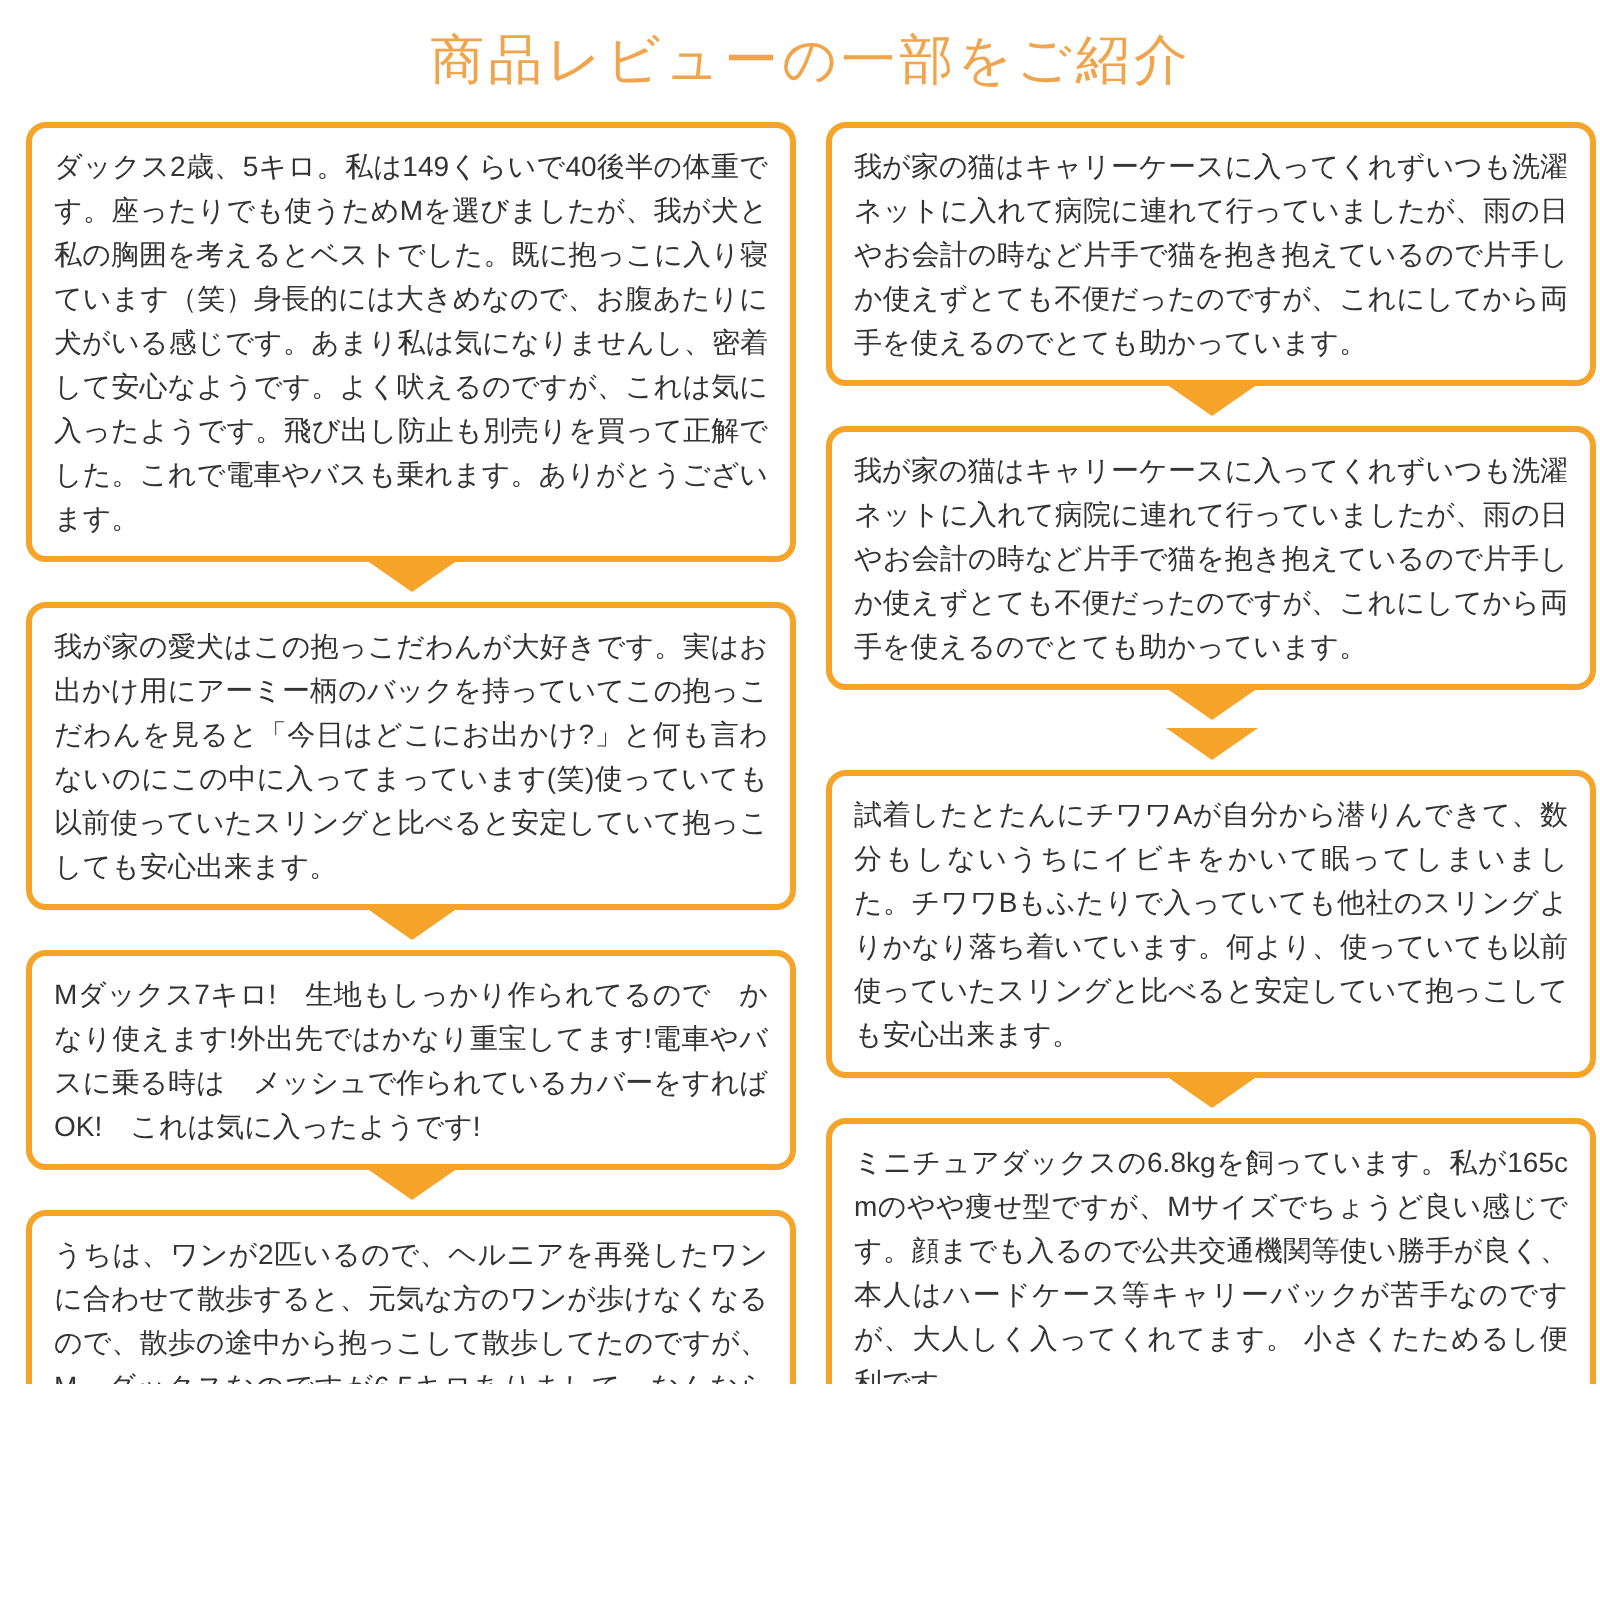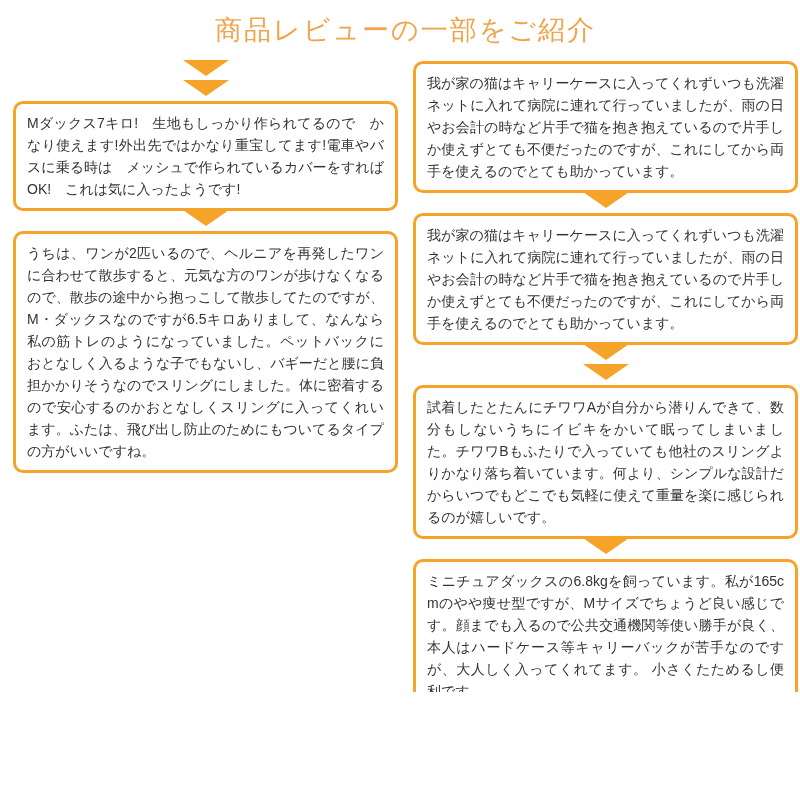--- a/index.html
+++ b/index.html
@@ -60,21 +60,27 @@
 </head>
 <body>
 
 <div class="page">
 
   <h1 class="title">商品レビューの一部をご紹介</h1>
 
   <div class="columns">
 
     <div class="col">
+      <div class="card">
+        <p class="review-text">ダックス2歳、5キロ。私は149くらいで40後半の体重です。座ったりでも使うためMを選びましたが、我が犬と私の胸囲を考えるとベストでした。既に抱っこに入り寝ています（笑）身長的には大きめなので、お腹あたりに犬がいる感じです。あまり私は気になりませんし、密着して安心なようです。よく吠えるのですが、これは気に入ったようです。飛び出し防止も別売りを買って正解でした。これで電車やバスも乗れます。ありがとうございます。</p>
+      </div>
       <div class="arrow"></div>
+      <div class="card">
+        <p class="review-text">我が家の愛犬はこの抱っこだわんが大好きです。実はお出かけ用にアーミー柄のバックを持っていてこの抱っこだわんを見ると「今日はどこにお出かけ?」と何も言わないのにこの中に入ってまっています(笑)使っていても以前使っていたスリングと比べると安定していて抱っこしても安心出来ます。</p>
+      </div>
       <div class="arrow"></div>
       <div class="card">
         <p class="review-text">Mダックス7キロ!　生地もしっかり作られてるので　かなり使えます!外出先ではかなり重宝してます!電車やバスに乗る時は　メッシュで作られているカバーをすればOK!　これは気に入ったようです!</p>
       </div>
       <div class="arrow"></div>
       <div class="card">
         <p class="review-text">うちは、ワンが2匹いるので、ヘルニアを再発したワンに合わせて散歩すると、元気な方のワンが歩けなくなるので、散歩の途中から抱っこして散歩してたのですが、M・ダックスなのですが6.5キロありまして、なんなら私の筋トレのようになっていました。ペットバックにおとなしく入るような子でもないし、バギーだと腰に負担かかりそうなのでスリングにしました。体に密着するので安心するのかおとなしくスリングに入ってくれいます。ふたは、飛び出し防止のためにもついてるタイプの方がいいですね。</p>
       </div>
 
     </div>
@@ -83,21 +89,21 @@
       <div class="card">
         <p class="review-text">我が家の猫はキャリーケースに入ってくれずいつも洗濯ネットに入れて病院に連れて行っていましたが、雨の日やお会計の時など片手で猫を抱き抱えているので片手しか使えずとても不便だったのですが、これにしてから両手を使えるのでとても助かっています。</p>
       </div>
       <div class="arrow"></div>
       <div class="card">
         <p class="review-text">我が家の猫はキャリーケースに入ってくれずいつも洗濯ネットに入れて病院に連れて行っていましたが、雨の日やお会計の時など片手で猫を抱き抱えているので片手しか使えずとても不便だったのですが、これにしてから両手を使えるのでとても助かっています。</p>
       </div>
       <div class="arrow"></div>
       <div class="arrow"></div>
       <div class="card">
-        <p class="review-text">試着したとたんにチワワAが自分から潜りんできて、数分もしないうちにイビキをかいて眠ってしまいました。チワワBもふたりで入っていても他社のスリングよりかなり落ち着いています。何より、シンプルな設計だからいつでもどこでも気軽に使えて重量を楽に感じられるのが嬉しいです。</p>
+        <p class="review-text">試着したとたんにチワワAが自分から潜りんできて、数分もしないうちにイビキをかいて眠ってしまいました。チワワBもふたりで入っていても他社のスリングよりかなり落ち着いています。何より、使っていても以前使っていたスリングと比べると安定していて抱っこしても安心出来ます。</p>
       </div>
       <div class="arrow"></div>
       <div class="card">
         <p class="review-text">ミニチュアダックスの6.8kgを飼っています。私が165cmのやや痩せ型ですが、Mサイズでちょうど良い感じです。顔までも入るので公共交通機関等使い勝手が良く、本人はハードケース等キャリーバックが苦手なのですが、大人しく入ってくれてます。 小さくたためるし便利です。</p>
       </div>
     </div>
 
   </div>
 </div>
 

